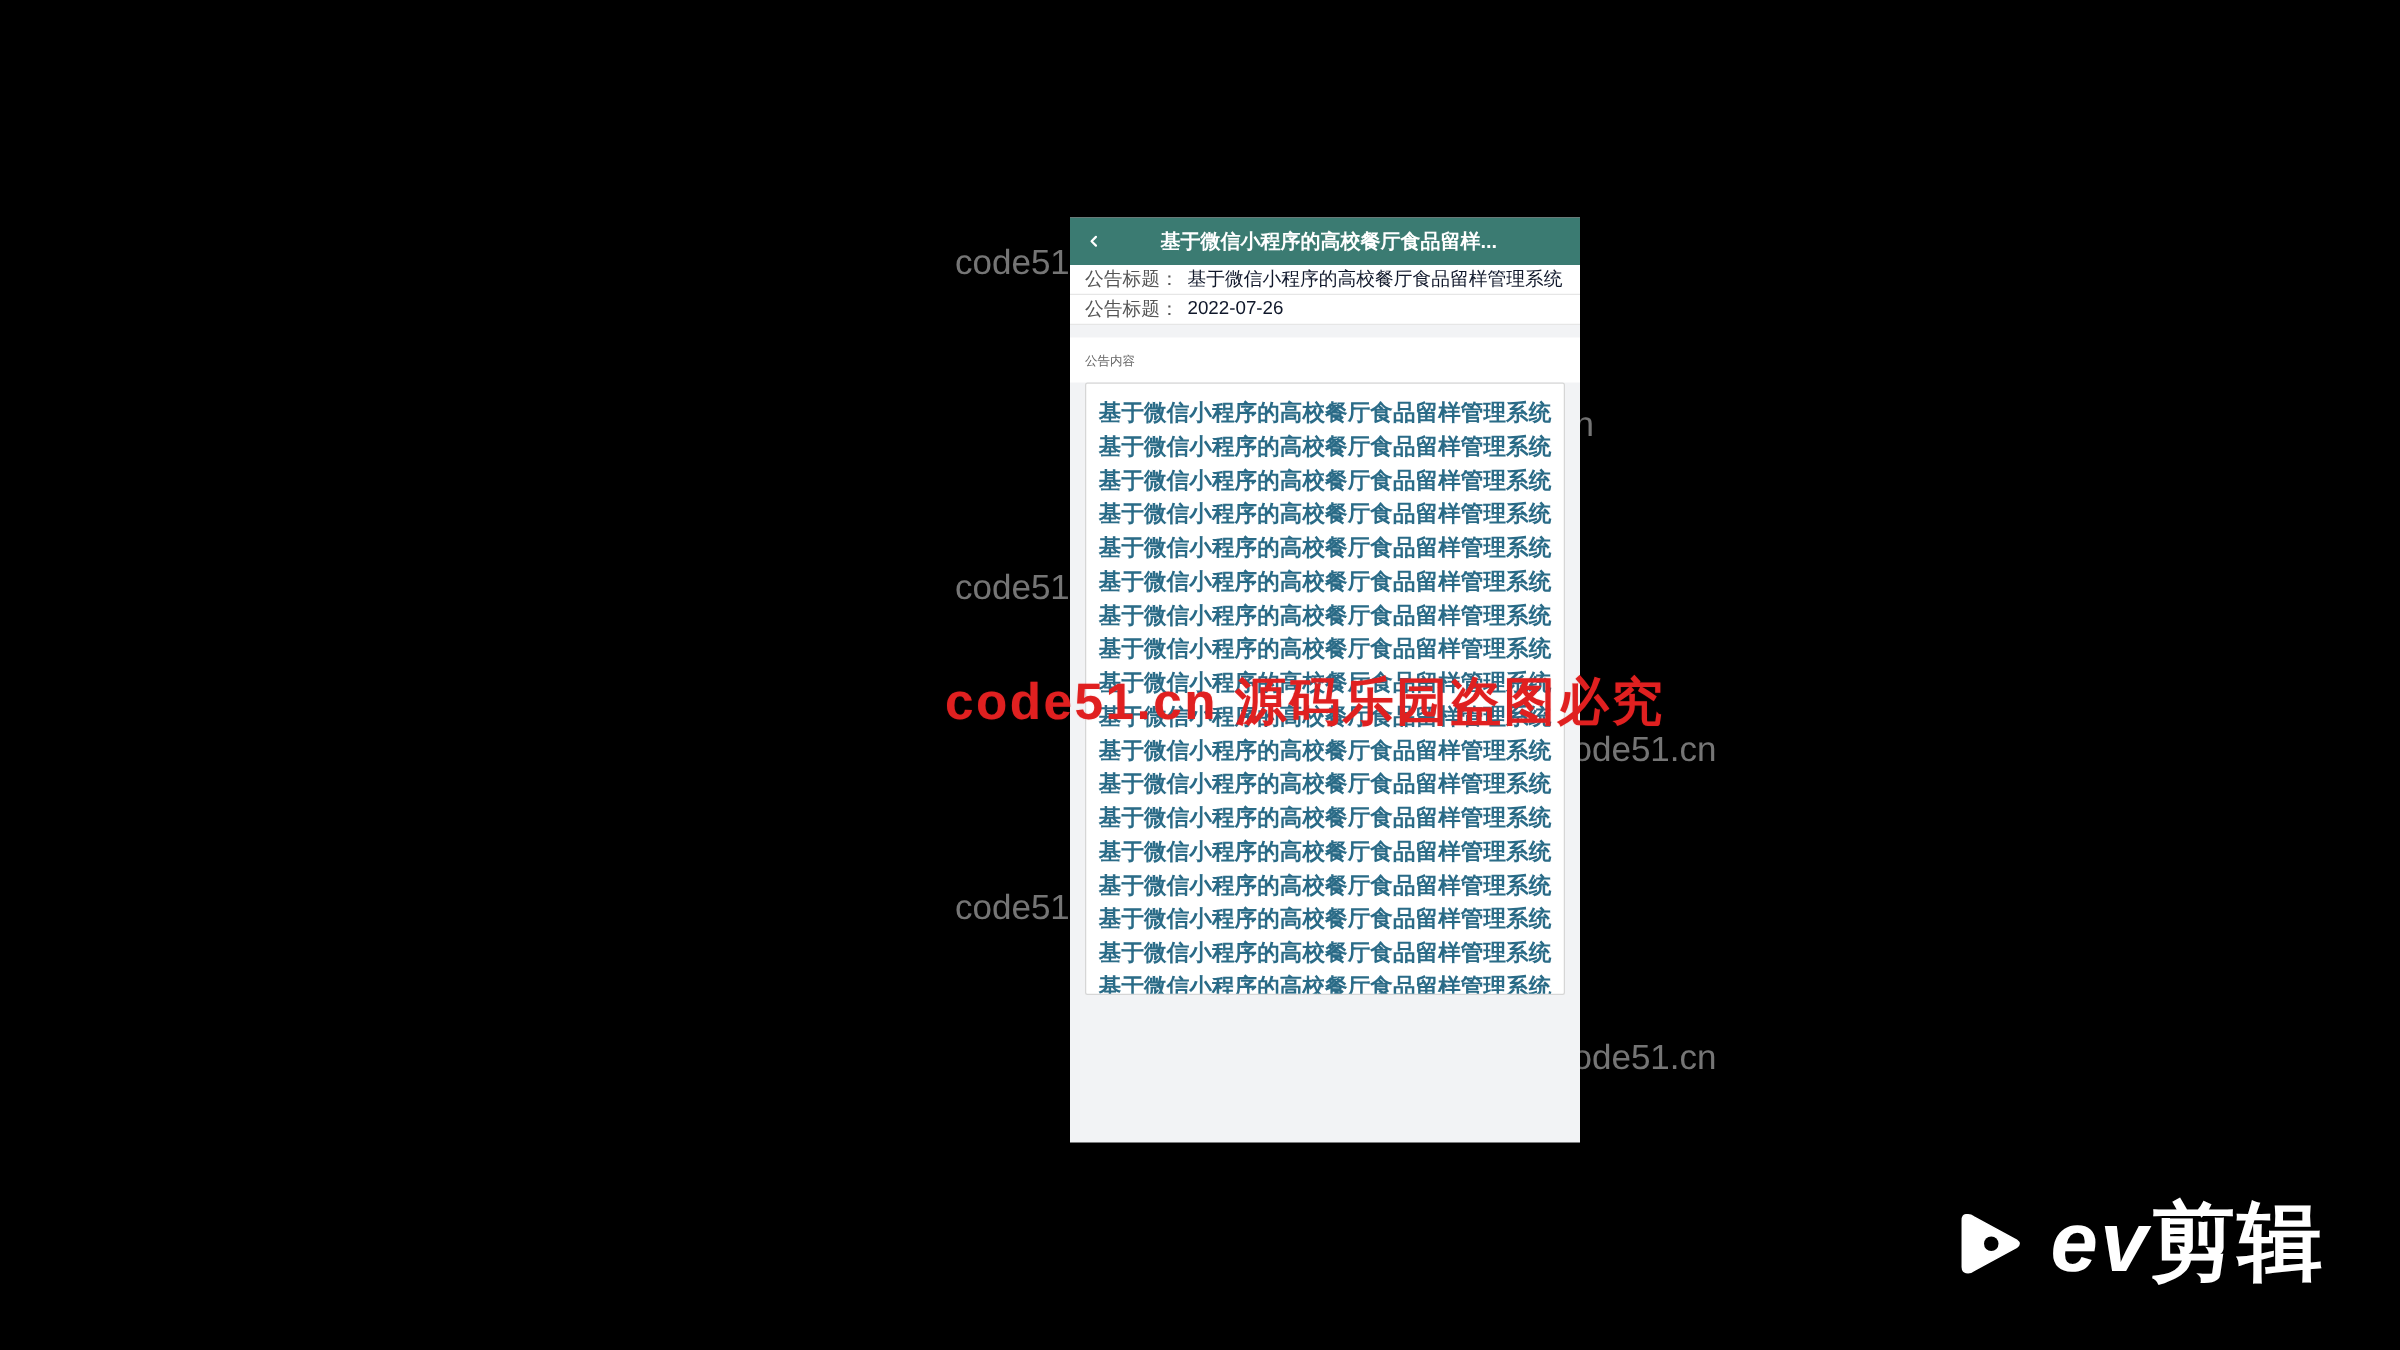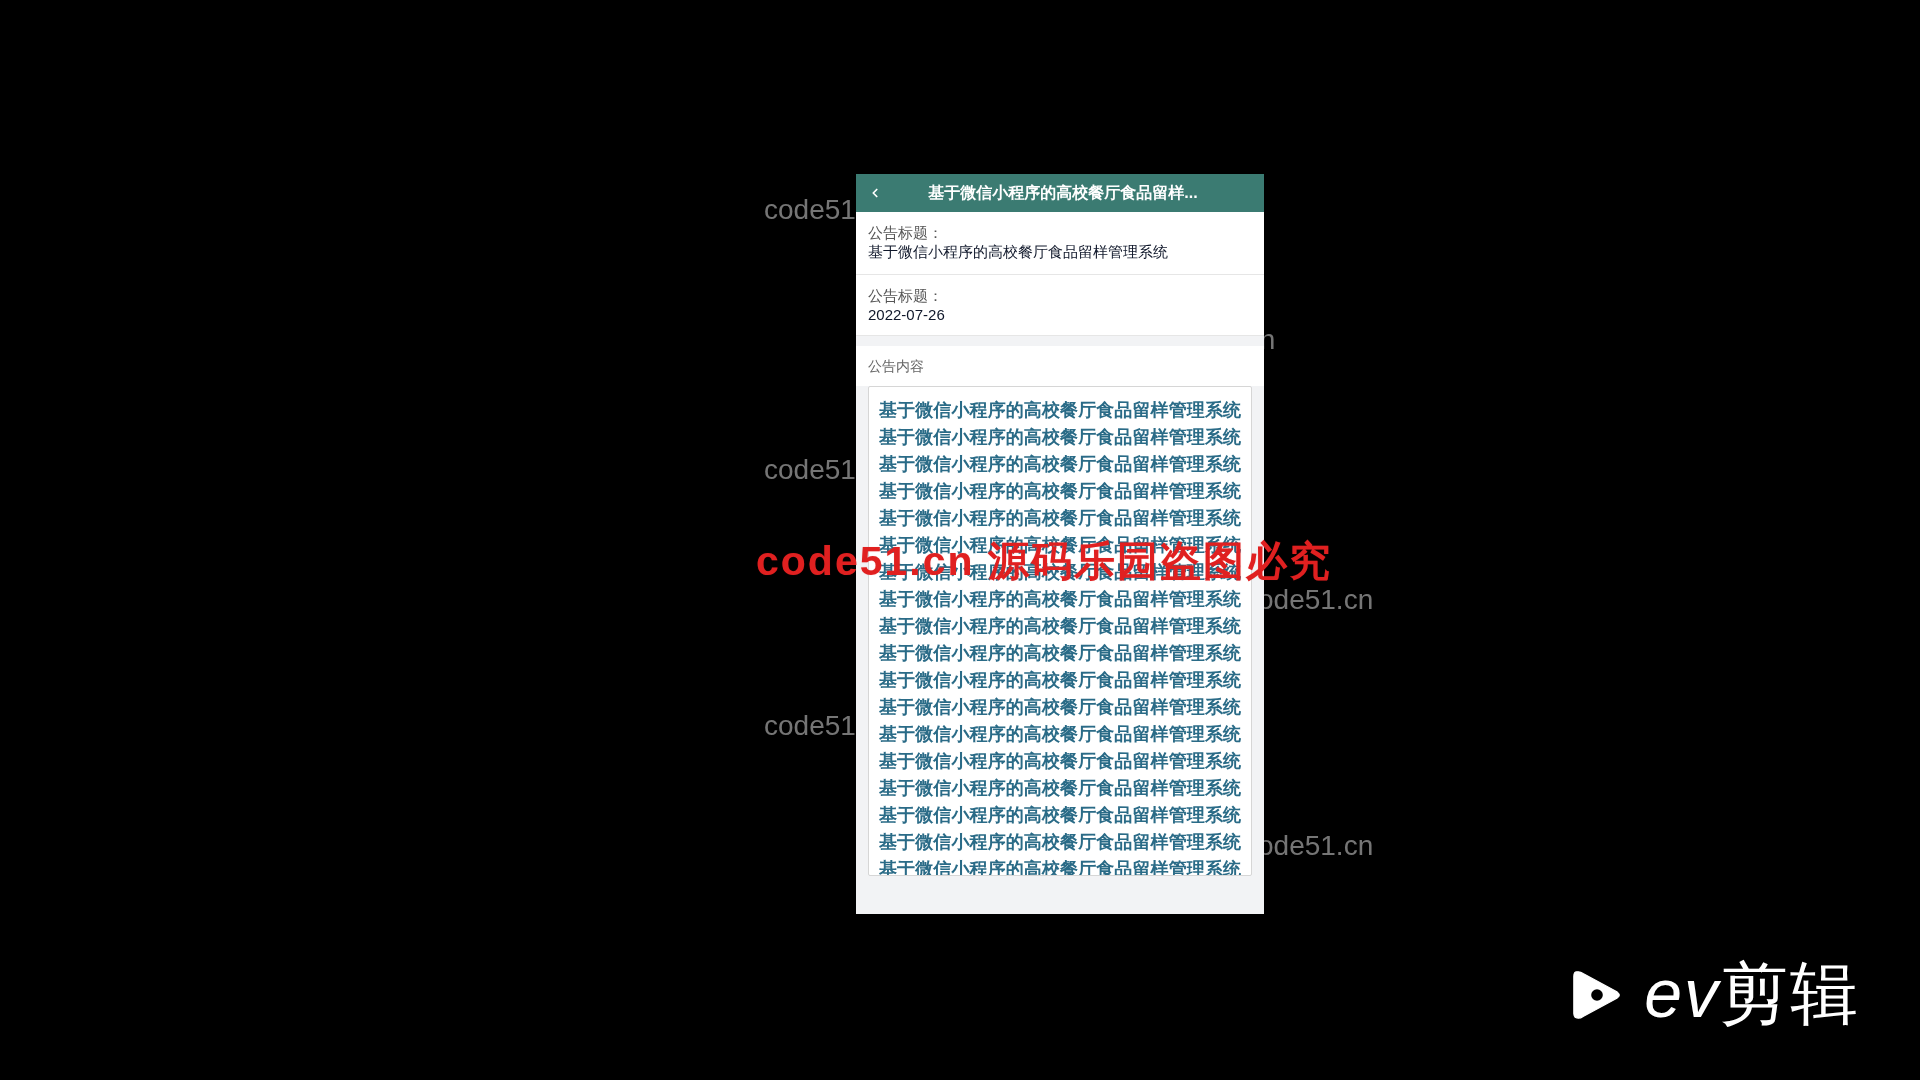--- a/index.html
+++ b/index.html
@@ -51,39 +51,38 @@
   .app-header-title {
     flex: 1;
     text-align: center;
     padding-right: 22px;
     white-space: nowrap;
     overflow: hidden;
     text-overflow: ellipsis;
   }
   .info-row {
     background: #fff;
-    padding: 12px 12px;
+    padding: 2px 12px;
     font-size: 15px;
     color: #333;
     display: flex;
     border-bottom: 1px solid #e6e6e6;
-    flex-direction: column;
   }
   .info-label {
     color: #555;
     width: 82px;
     flex-shrink: 0;
   }
   .info-value {
     color: #0f172a;
     flex: 1;
   }
   .section-gap { height: 10px; background: #f2f3f5; }
   .section-title {
-    font-size: 14px;
+    font-size: 10px;
     color: #666;
     padding: 12px 12px 10px;
     background: #fff;
   }
   .content-box {
     margin: 0 12px 14px;
     background: #fff;
     border: 1px solid #d6d6d6;
     border-radius: 2px;
     padding: 10px;
@@ -127,21 +126,21 @@
     align-items: center;
     color: #fff;
     gap: 18px;
   }
   .ev-play {
     width: 58px;
     height: 58px;
   }
   .ev-text {
     font-size: 68px;
-    font-weight: 400;
+    font-weight: 700;
     letter-spacing: 2px;
   }
   .ev-e {
     font-family: Arial, sans-serif;
     font-style: italic;
   }
 </style>
 </head>
 <body>
 

